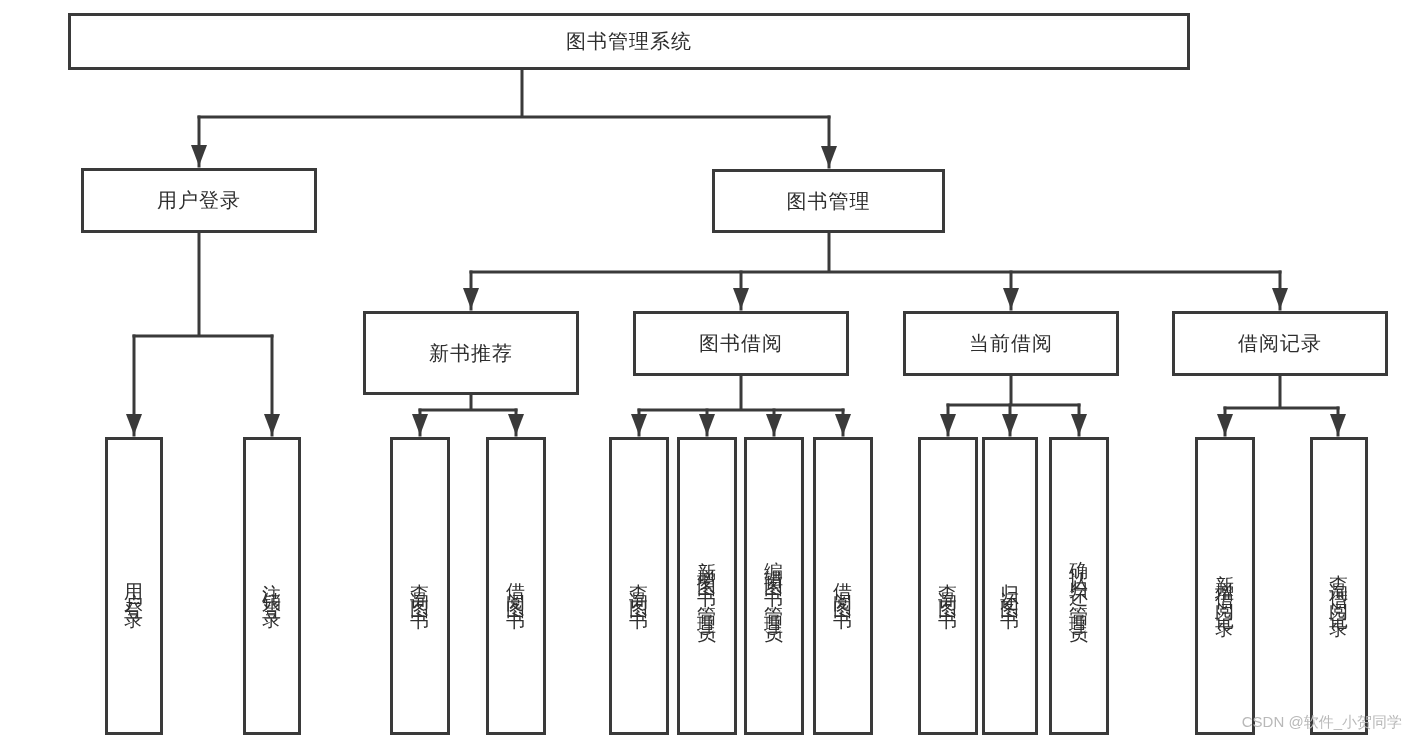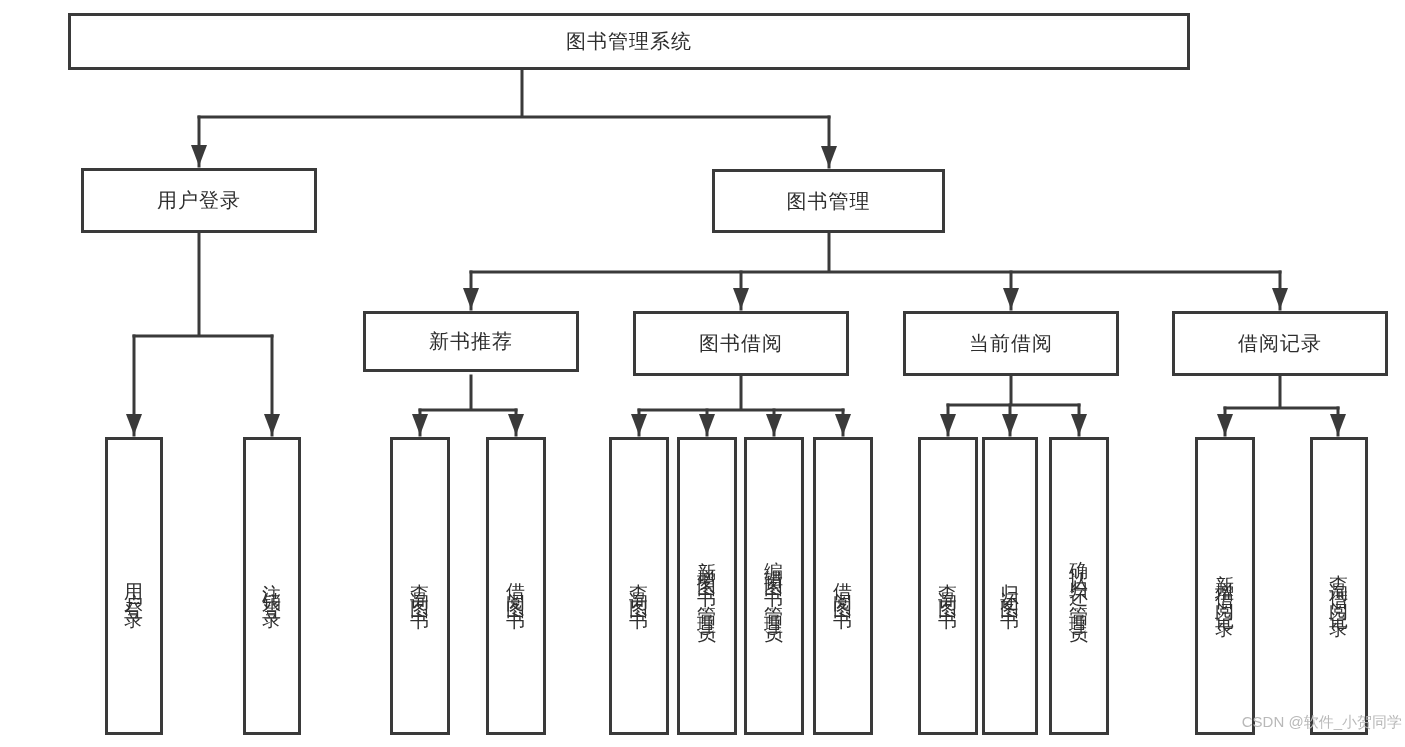--- a/index.html
+++ b/index.html
@@ -106,21 +106,21 @@
     <span class="hlabel">图书管理系统</span>
   </div>
 
   <div class="node" style="left:81px; top:168px; width:236px; height:65px;">
     <span class="hlabel">用户登录</span>
   </div>
   <div class="node" style="left:712px; top:169px; width:233px; height:64px;">
     <span class="hlabel">图书管理</span>
   </div>
 
-  <div class="node" style="left:363px; top:311px; width:216px; height:61px;">
+  <div class="node" style="left:363px; top:311px; width:216px; height:84px;">
     <span class="hlabel">新书推荐</span>
   </div>
   <div class="node" style="left:633px; top:311px; width:216px; height:65px;text-align:right;">
     <span class="hlabel">图书借阅</span>
   </div>
   <div class="node" style="left:1172px; top:311px; width:216px; height:65px;">
     <span class="hlabel">借阅记录</span>
   </div>
   <div class="node" style="left:903px; top:311px; width:216px; height:65px;">
     <span class="hlabel">当前借阅</span>

